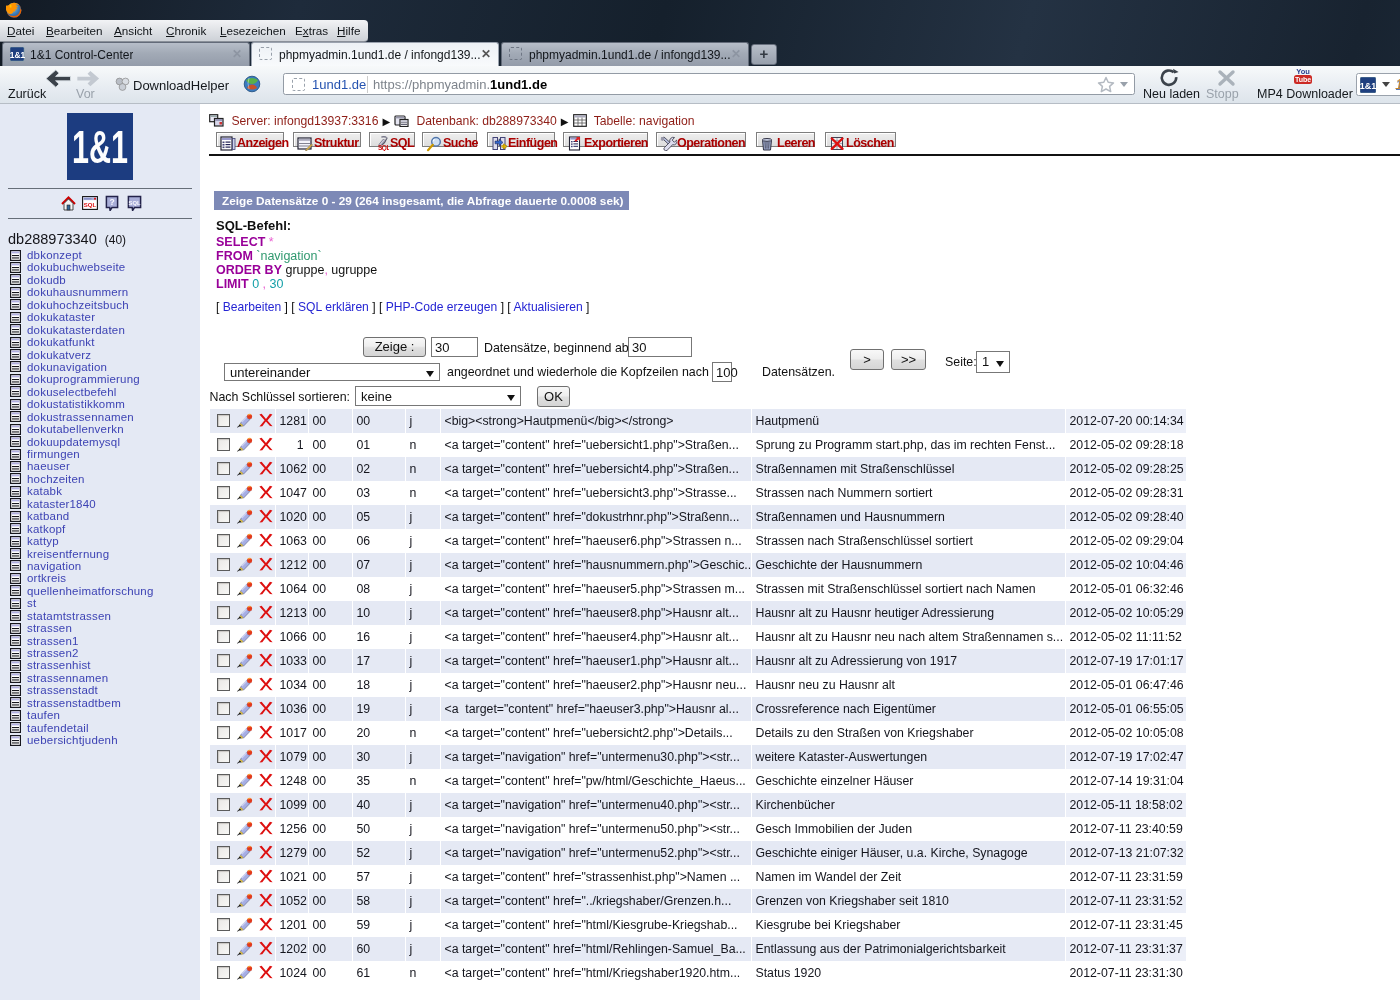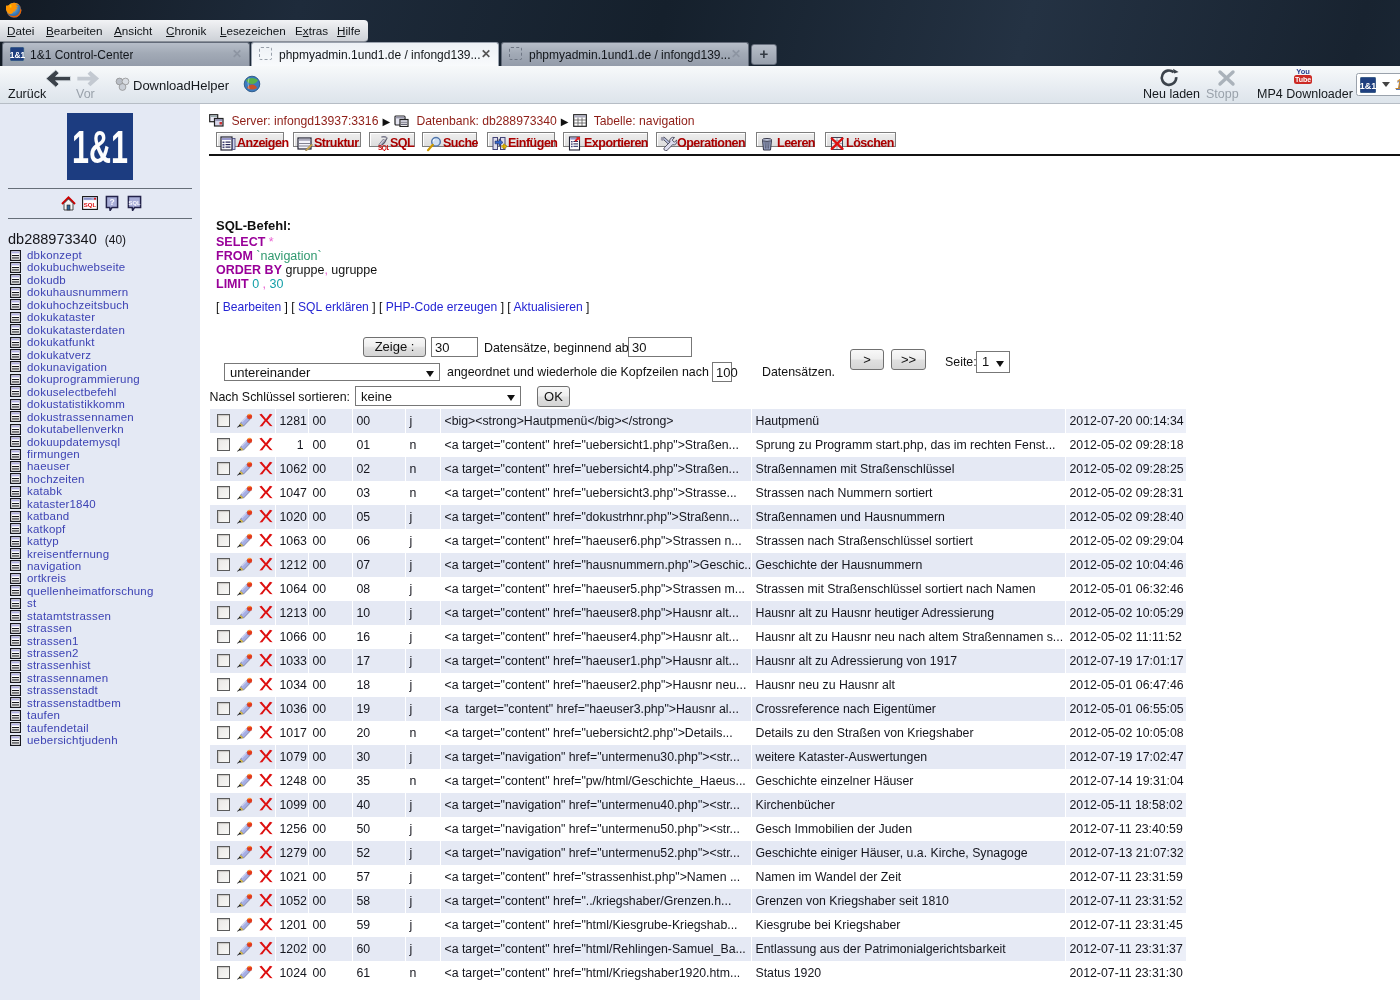--- a/index.html
+++ b/index.html
@@ -127,20 +127,30 @@
         <circle cx="7.5" cy="10" r="3.4" fill="#c9ced6" stroke="#888" stroke-width="0.7"></circle>
       </svg></span>
 <span class="lab" style="left:133px;top:12px;font-size:13px">DownloadHelper</span>
 <span style="position:absolute;left:243px;top:9px"><svg width="18" height="18" viewBox="0 0 18 18">
         <circle cx="9" cy="9" r="7.8" fill="#3a7abf"></circle>
         <path d="M3 5 q6 -4 12 0 q-2 4 -6 4 q-4 0 -6 -4Z" fill="#58b04a"></path>
         <path d="M4 13 q5 3 10 0 q-1.5 -3.5 -5 -3.5 q-3.5 0 -5 3.5Z" fill="#c8502a"></path>
         <circle cx="9" cy="9" r="7.8" fill="none" stroke="#1c4a7a" stroke-width="0.8"></circle>
         <path d="M6 3 q-2 5 0 11" stroke="#ffffff66" stroke-width="1" fill="none"></path>
       </svg></span>
+<div id="urlbar">
+<span class="dashed"></span>
+<span style="position:absolute;left:28px;top:3px;font-size:13px;color:#2553b0">1und1.de</span>
+<span style="position:absolute;left:83px;top:2px;height:17px;border-left:1px solid #ccc"></span>
+<span style="position:absolute;left:89px;top:3px;font-size:13px;color:#7e848c">https://phpmyadmin.<span style="color:#000;font-weight:600">1und1.de</span></span>
+<span style="position:absolute;left:813px;top:2px"><svg width="18" height="17" viewBox="0 0 18 17">
+          <path d="M9 1.5 L11.2 6.3 L16.5 6.9 L12.6 10.4 L13.7 15.6 L9 13 L4.3 15.6 L5.4 10.4 L1.5 6.9 L6.8 6.3 Z" fill="none" stroke="#b4bac2" stroke-width="1.5" stroke-linejoin="round"></path>
+        </svg></span>
+<span style="position:absolute;left:836px;top:8px;width:0;height:0;border:4px solid transparent;border-top:5px solid #99a1ab"></span>
+</div>
 <span style="position:absolute;left:1158px;top:2px"><svg width="22" height="20" viewBox="0 0 22 20">
         <path d="M18.2 9.2 a7.2 7.2 0 1 1 -2.4 -4.9" fill="none" stroke="#3c434b" stroke-width="2.6"></path>
         <path d="M15 0.8 L16.2 5.4 L20.6 4 Z" fill="#3c434b"></path>
       </svg></span>
 <span class="lab" style="left:1143px;top:21px">Neu laden</span>
 <span style="position:absolute;left:1217px;top:3px"><svg width="19" height="18" viewBox="0 0 19 18">
         <g stroke="#aab2ba" stroke-width="3.4" stroke-linecap="round">
           <path d="M3 3 L16 15"></path>
           <path d="M16 3 L3 15"></path>
         </g>
@@ -685,20 +695,21 @@
           <line x1="8" y1="2" x2="8" y2="13"></line>
         </g>
         <g stroke="#dd1111" stroke-width="2.4" stroke-linecap="round">
           <path d="M2.8 2.5 L13.5 12.8"></path>
           <path d="M13.5 2.5 L2.8 12.8"></path>
         </g>
       </svg>
       <span class="t">Löschen</span>
     </div>
 <div id="tabline"></div>
+<div id="zeigebar">Zeige Datensätze 0 - 29 (264 insgesamt, die Abfrage dauerte 0.0008 sek)</div>
 <div id="sqlb">SQL-Befehl:</div>
 <div class="sqlline" style="top:131px"><span class="kw">SELECT</span> <span class="pnc">*</span></div>
 <div class="sqlline" style="top:145px"><span class="kw">FROM</span> <span class="bq">`navigation`</span></div>
 <div class="sqlline" style="top:159px"><span class="kw">ORDER BY</span> gruppe<span class="pnc">,</span> ugruppe</div>
 <div class="sqlline" style="top:173px"><span class="kw">LIMIT</span> <span class="dg">0</span> <span class="pnc">,</span> <span class="dg">30</span></div>
 <div id="linksrow">[ <a>Bearbeiten</a> ] [ <a>SQL erklären</a> ] [ <a>PHP-Code erzeugen</a> ] [ <a>Aktualisieren</a> ]</div>
 <div class="wbtn" style="left:163px;top:233px;width:63px;height:20px;line-height:18px">Zeige :</div>
 <div class="inp" style="left:231px;top:233px;width:47px;height:20px">30</div>
 <div class="ftext" style="left:284px;top:237px">Datensätze, beginnend ab</div>
 <div class="inp" style="left:428px;top:233px;width:64px;height:20px">30</div>

